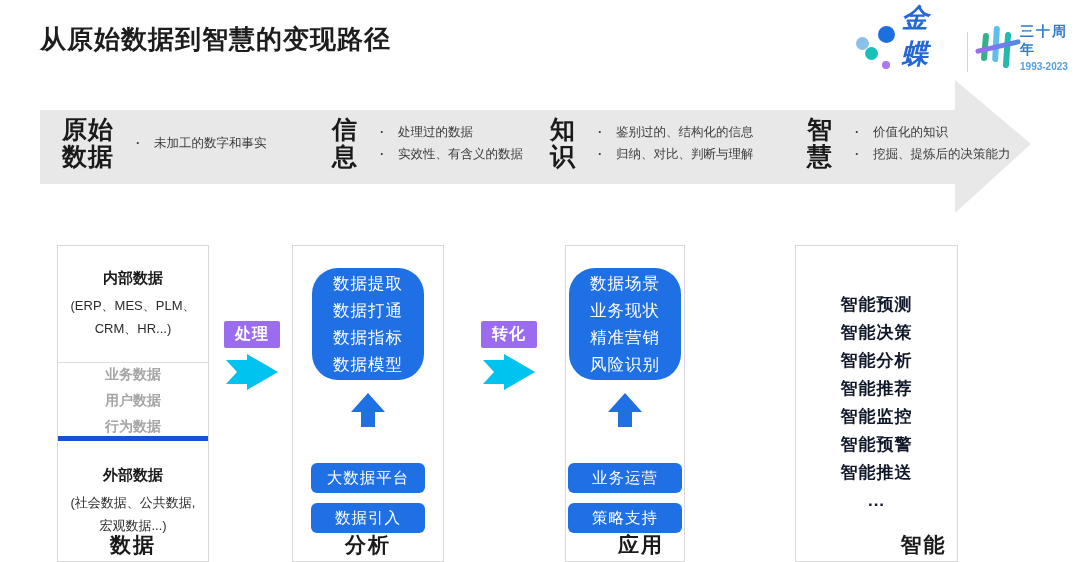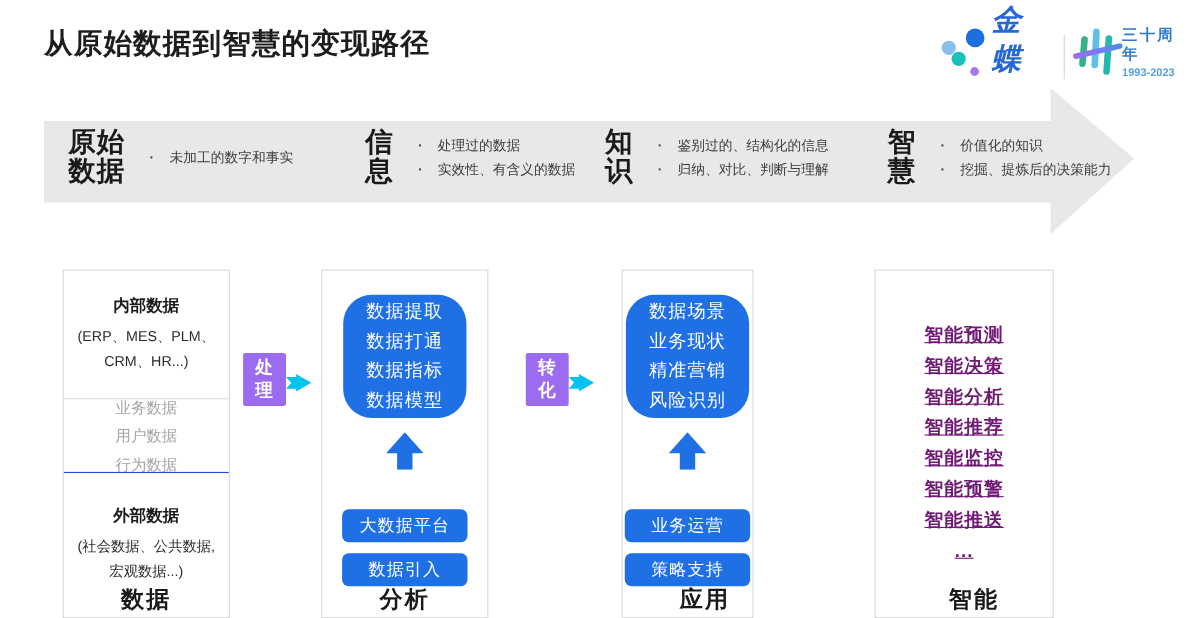--- a/index.html
+++ b/index.html
@@ -71,21 +71,21 @@
     position: absolute; top: 210px; height: 317px;
     background: #ffffff; border: 1px solid #d9d9d9; margin-top: 35px;
   }
   .col-1 { left: 57px;  width: 152px; display: flex; flex-direction: column; }
   .col-2 { left: 292px; width: 152px; }
   .col-3 { left: 565px; width: 120px; }
   .col-4 { left: 795px; width: 163px; }
 
   .col-1 .sec { display: flex; flex-direction: column; justify-content: center; align-items: center; text-align: center; }
   .sec-a { height: 116px; }
-  .sec-b { height: 68px; border-top: 1px solid #dcdcdc; border-bottom: 1px solid #1d4ed8; }
+  .sec-b { height: 79px; border-top: 1px solid #dcdcdc; border-bottom: 5px solid #1d4ed8; font-weight: bold; }
   .sec-c { flex: 1; }
   .sec-heading { font-size: 15px; font-weight: bold; color: #1a1a1a; margin-bottom: 6px; }
   .sec-line { font-size: 13px; color: #2b2b2b; line-height: 23px; }
   .sec-b .sec-line { color: #a5a5a5; font-size: 14px; line-height: 26px; }
 
   .col-mid { display: flex; flex-direction: column; align-items: center; }
   .bubble {
     margin-top: 22px; width: 112px; height: 112px; border-radius: 26px;
     background: #1f6fe5; color: #ffffff;
     font-size: 16.5px; line-height: 27px; letter-spacing: 1px;
@@ -95,47 +95,47 @@
   .up-arrow { margin-top: 13px; }
   .pill-button {
     margin-top: 10px; width: 114px; height: 30px; border-radius: 6px;
     background: #1f6fe5; color: #ffffff; font-size: 15.5px; letter-spacing: 1px;
     display: flex; align-items: center; justify-content: center;
   }
   .pill-button.first { margin-top: 36px; }
 
   .col-4 { display: flex; flex-direction: column; align-items: center; padding-top: 45px; }
   .smart-item {
-    font-size: 17px; font-weight: bold; color: #701a75;
-    line-height: 28px; letter-spacing: 1px; text-align: left; text-decoration: underline;
+    font-size: 17px; font-weight: bold; color: #0f172a;
+    line-height: 28px; letter-spacing: 1px; text-align: left;
   }
 
   
   .connector {
     position: absolute; top: 321px; width: 62px;
-    display: flex; flex-direction: row; align-items: center; justify-content: space-between;
+    display: flex; flex-direction: column; align-items: center; justify-content: space-between;
   }
   .conn-1 { left: 221px; }
   .conn-2 { left: 478px; }
   .conn-3 { left: 723px; }
   .conn-label {
     background: #9c6cf0; color: #ffffff; font-size: 16px; font-weight: bold;
     padding: 3px 11px; letter-spacing: 1px; border-radius: 2px;
   }
   .conn-arrow { margin-top: 6px; }
 
   
   .footer-label {
     position: absolute; top: 531px; text-align: center;
     font-size: 21px; font-weight: bold; color: #1a1a1a; letter-spacing: 2px;
   }
   .fl-1 { left: 57px;  width: 152px; }
   .fl-2 { left: 292px; width: 152px; }
   .fl-3 { left: 565px; width: 152px; }
-  .fl-4 { left: 804px; width: 163px; font-family: Liberation Mono, monospace; }
+  .fl-4 { left: 842px; width: 163px; font-family: Liberation Mono, monospace; }
 </style>
 </head>
 <body>
 
 <div class="slide">
 
   <div class="title">从原始数据到智慧的变现路径</div>
 
   <div class="logo">
     <div class="logo-mark">

